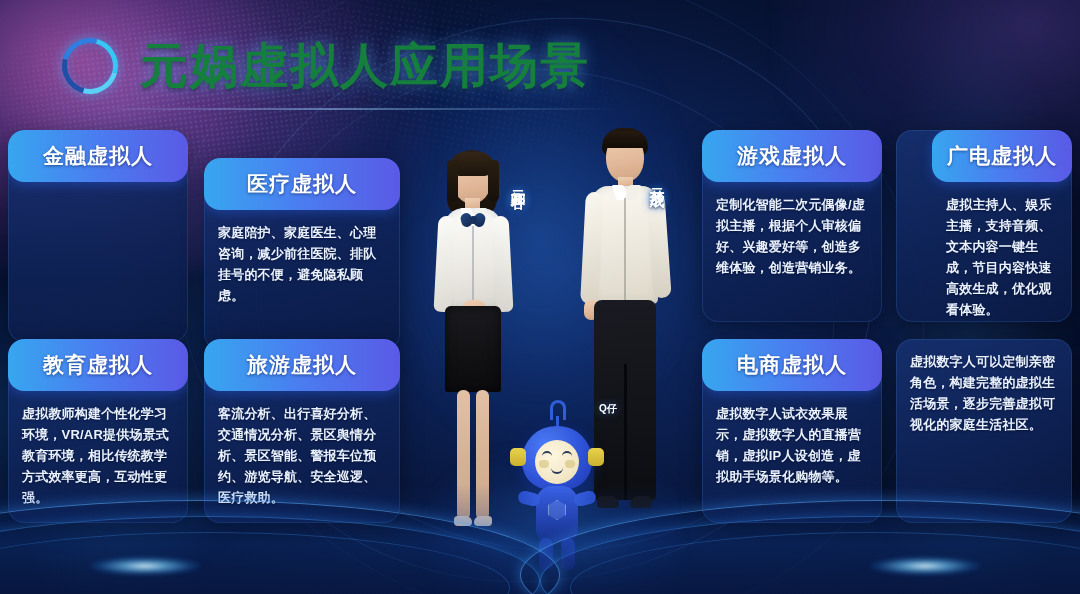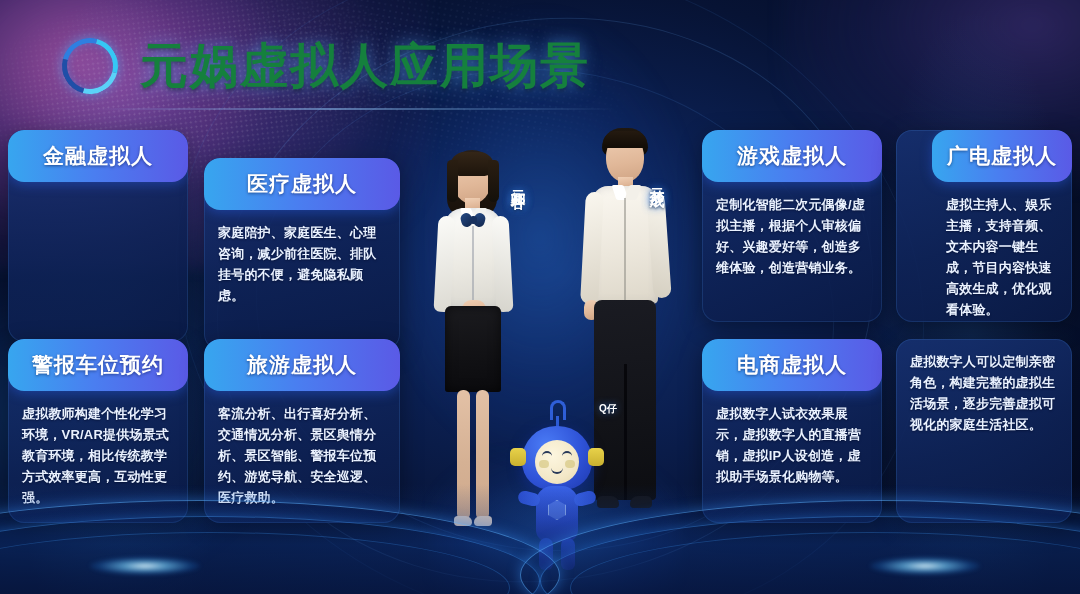--- a/index.html
+++ b/index.html
@@ -349,21 +349,21 @@
 
   <div class="card" id="card-medical">
     <div class="card-head">
       <span class="ht">医疗虚拟人</span>
     </div>
     <div class="card-body">家庭陪护、家庭医生、心理咨询，减少前往医院、排队挂号的不便，避免隐私顾虑。</div>
   </div>
 
   <div class="card" id="card-education">
     <div class="card-head">
-      <span class="ht">警报车位预约</span>
+      <span class="ht">教育虚拟人</span>
     </div>
     <div class="card-body">虚拟教师构建个性化学习环境，VR/AR提供场景式教育环境，相比传统教学方式效率更高，互动性更强。</div>
   </div>
 
   <div class="card" id="card-tourism">
     <div class="card-head">
       <span class="ht">旅游虚拟人</span>
     </div>
     <div class="card-body">客流分析、出行喜好分析、交通情况分析、景区舆情分析、景区智能、警报车位预约、游览导航、安全巡逻、医疗救助。</div>
   </div>

